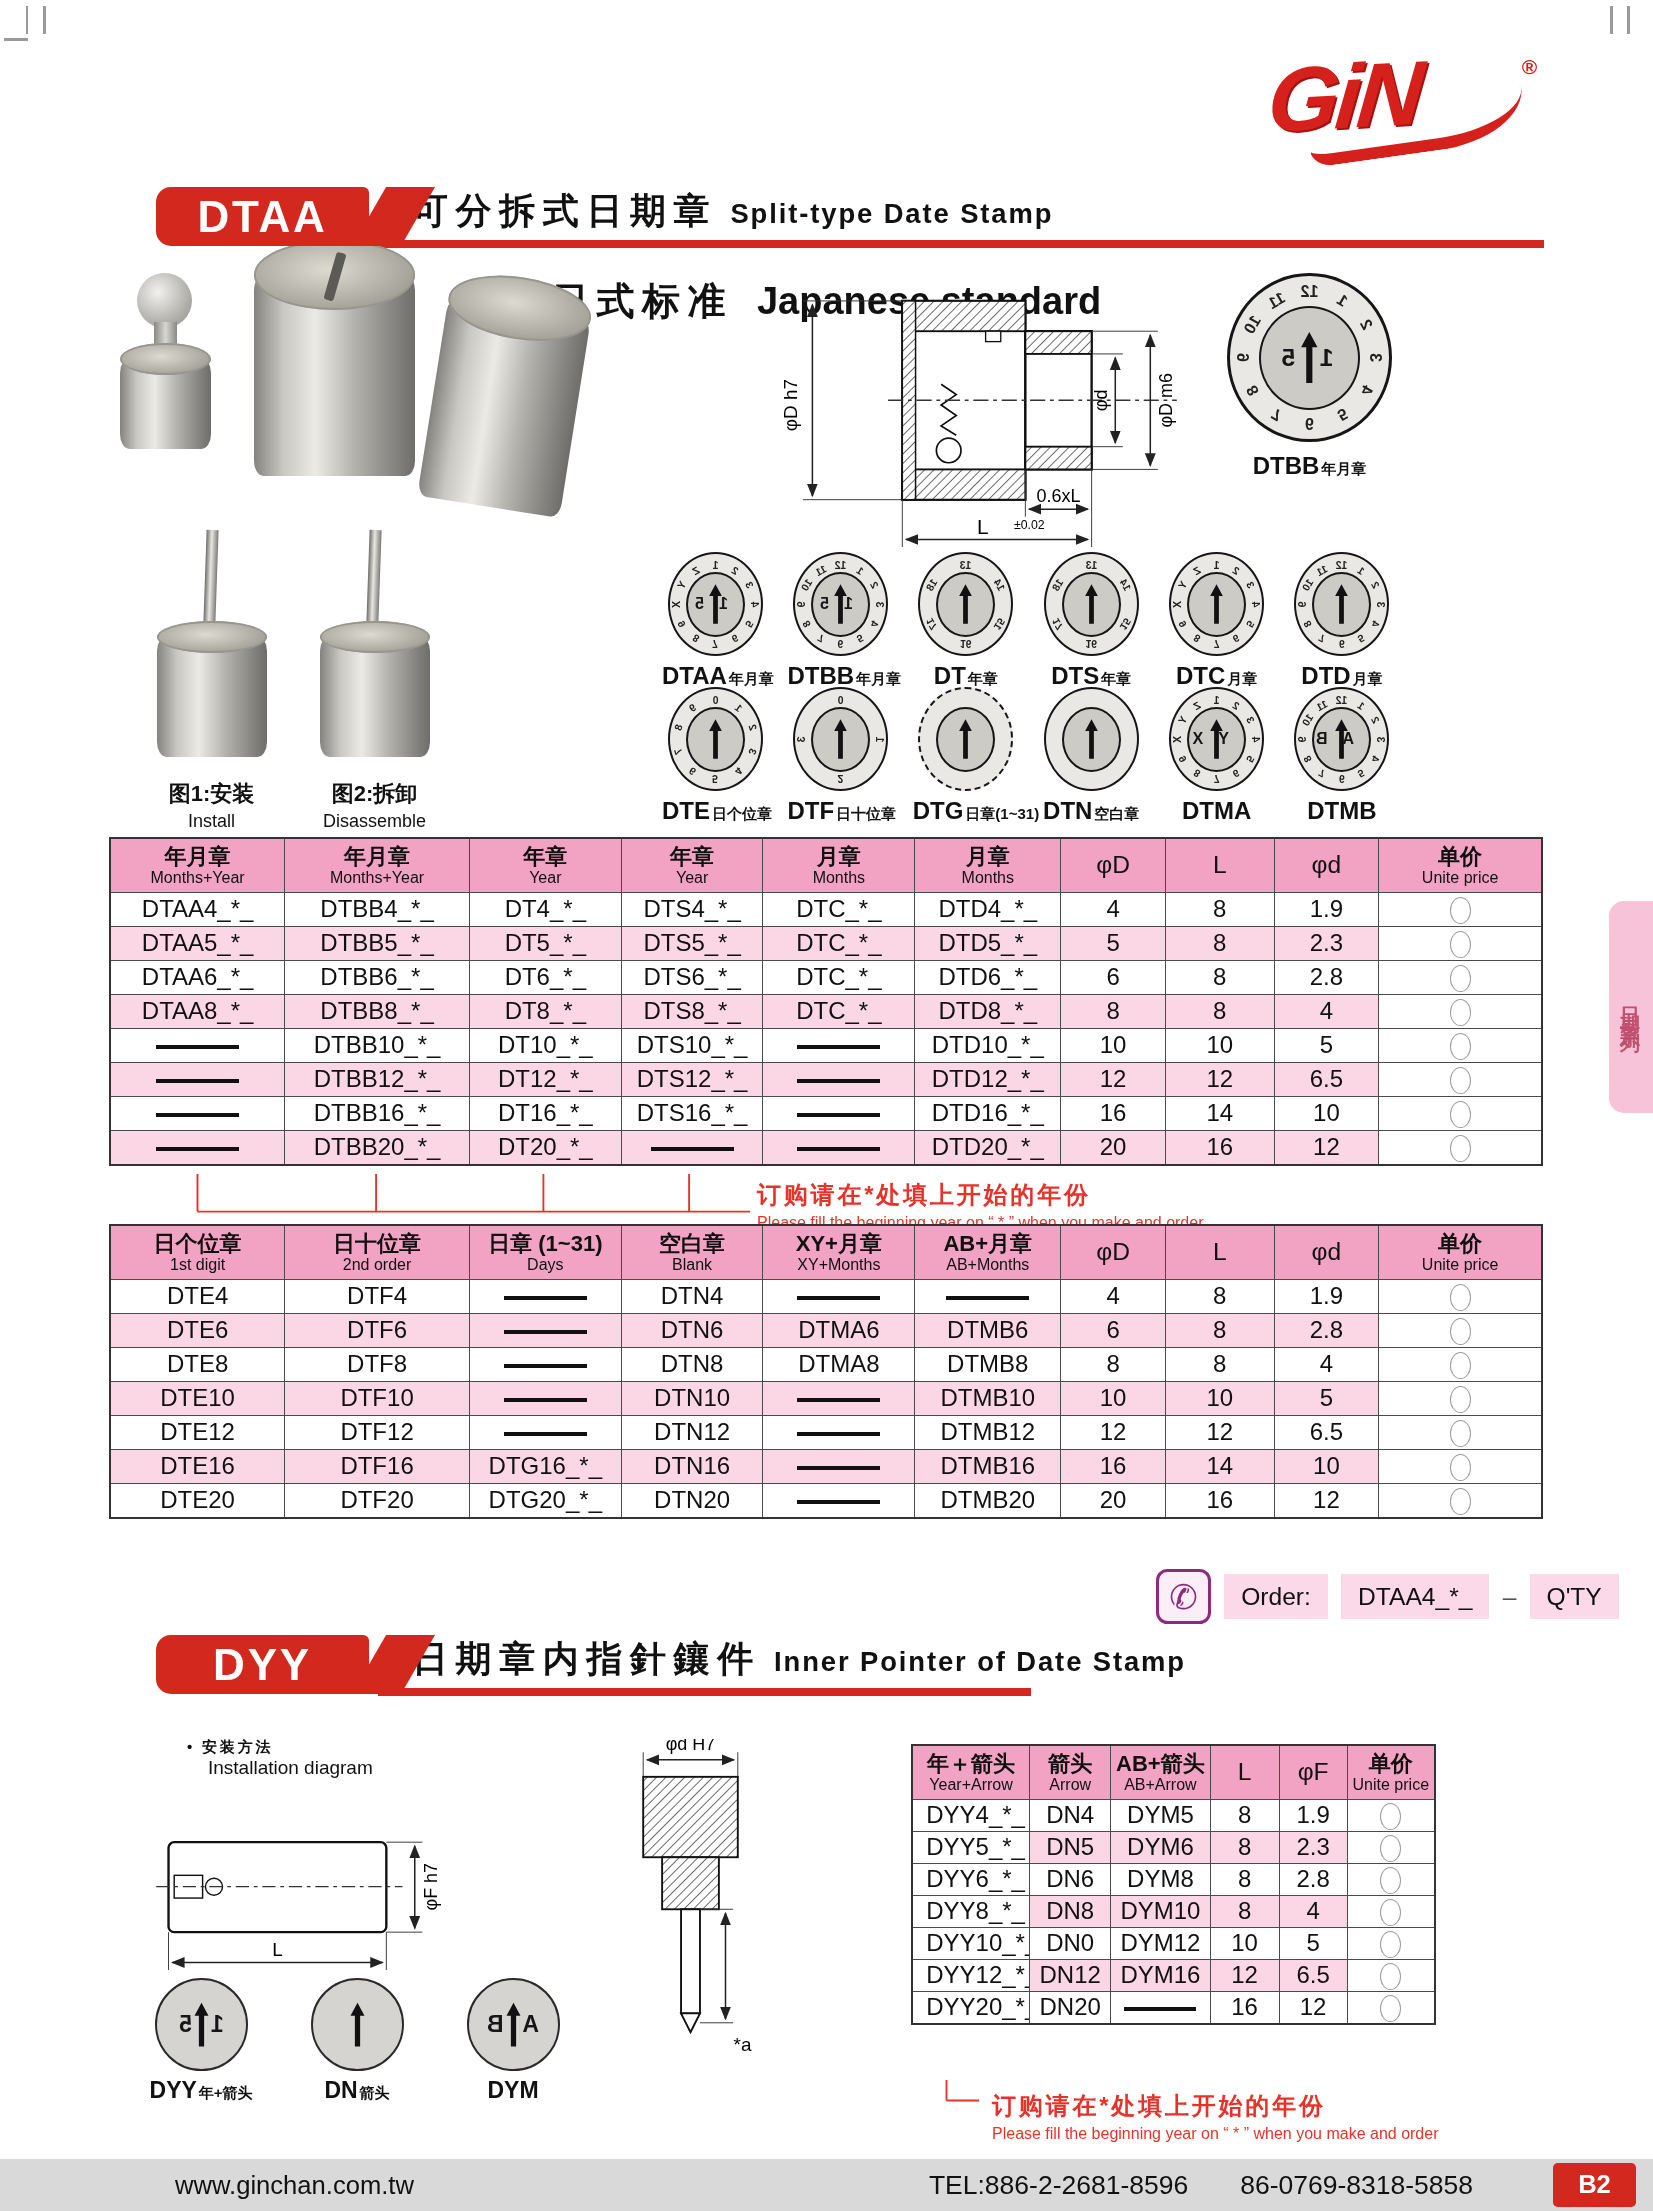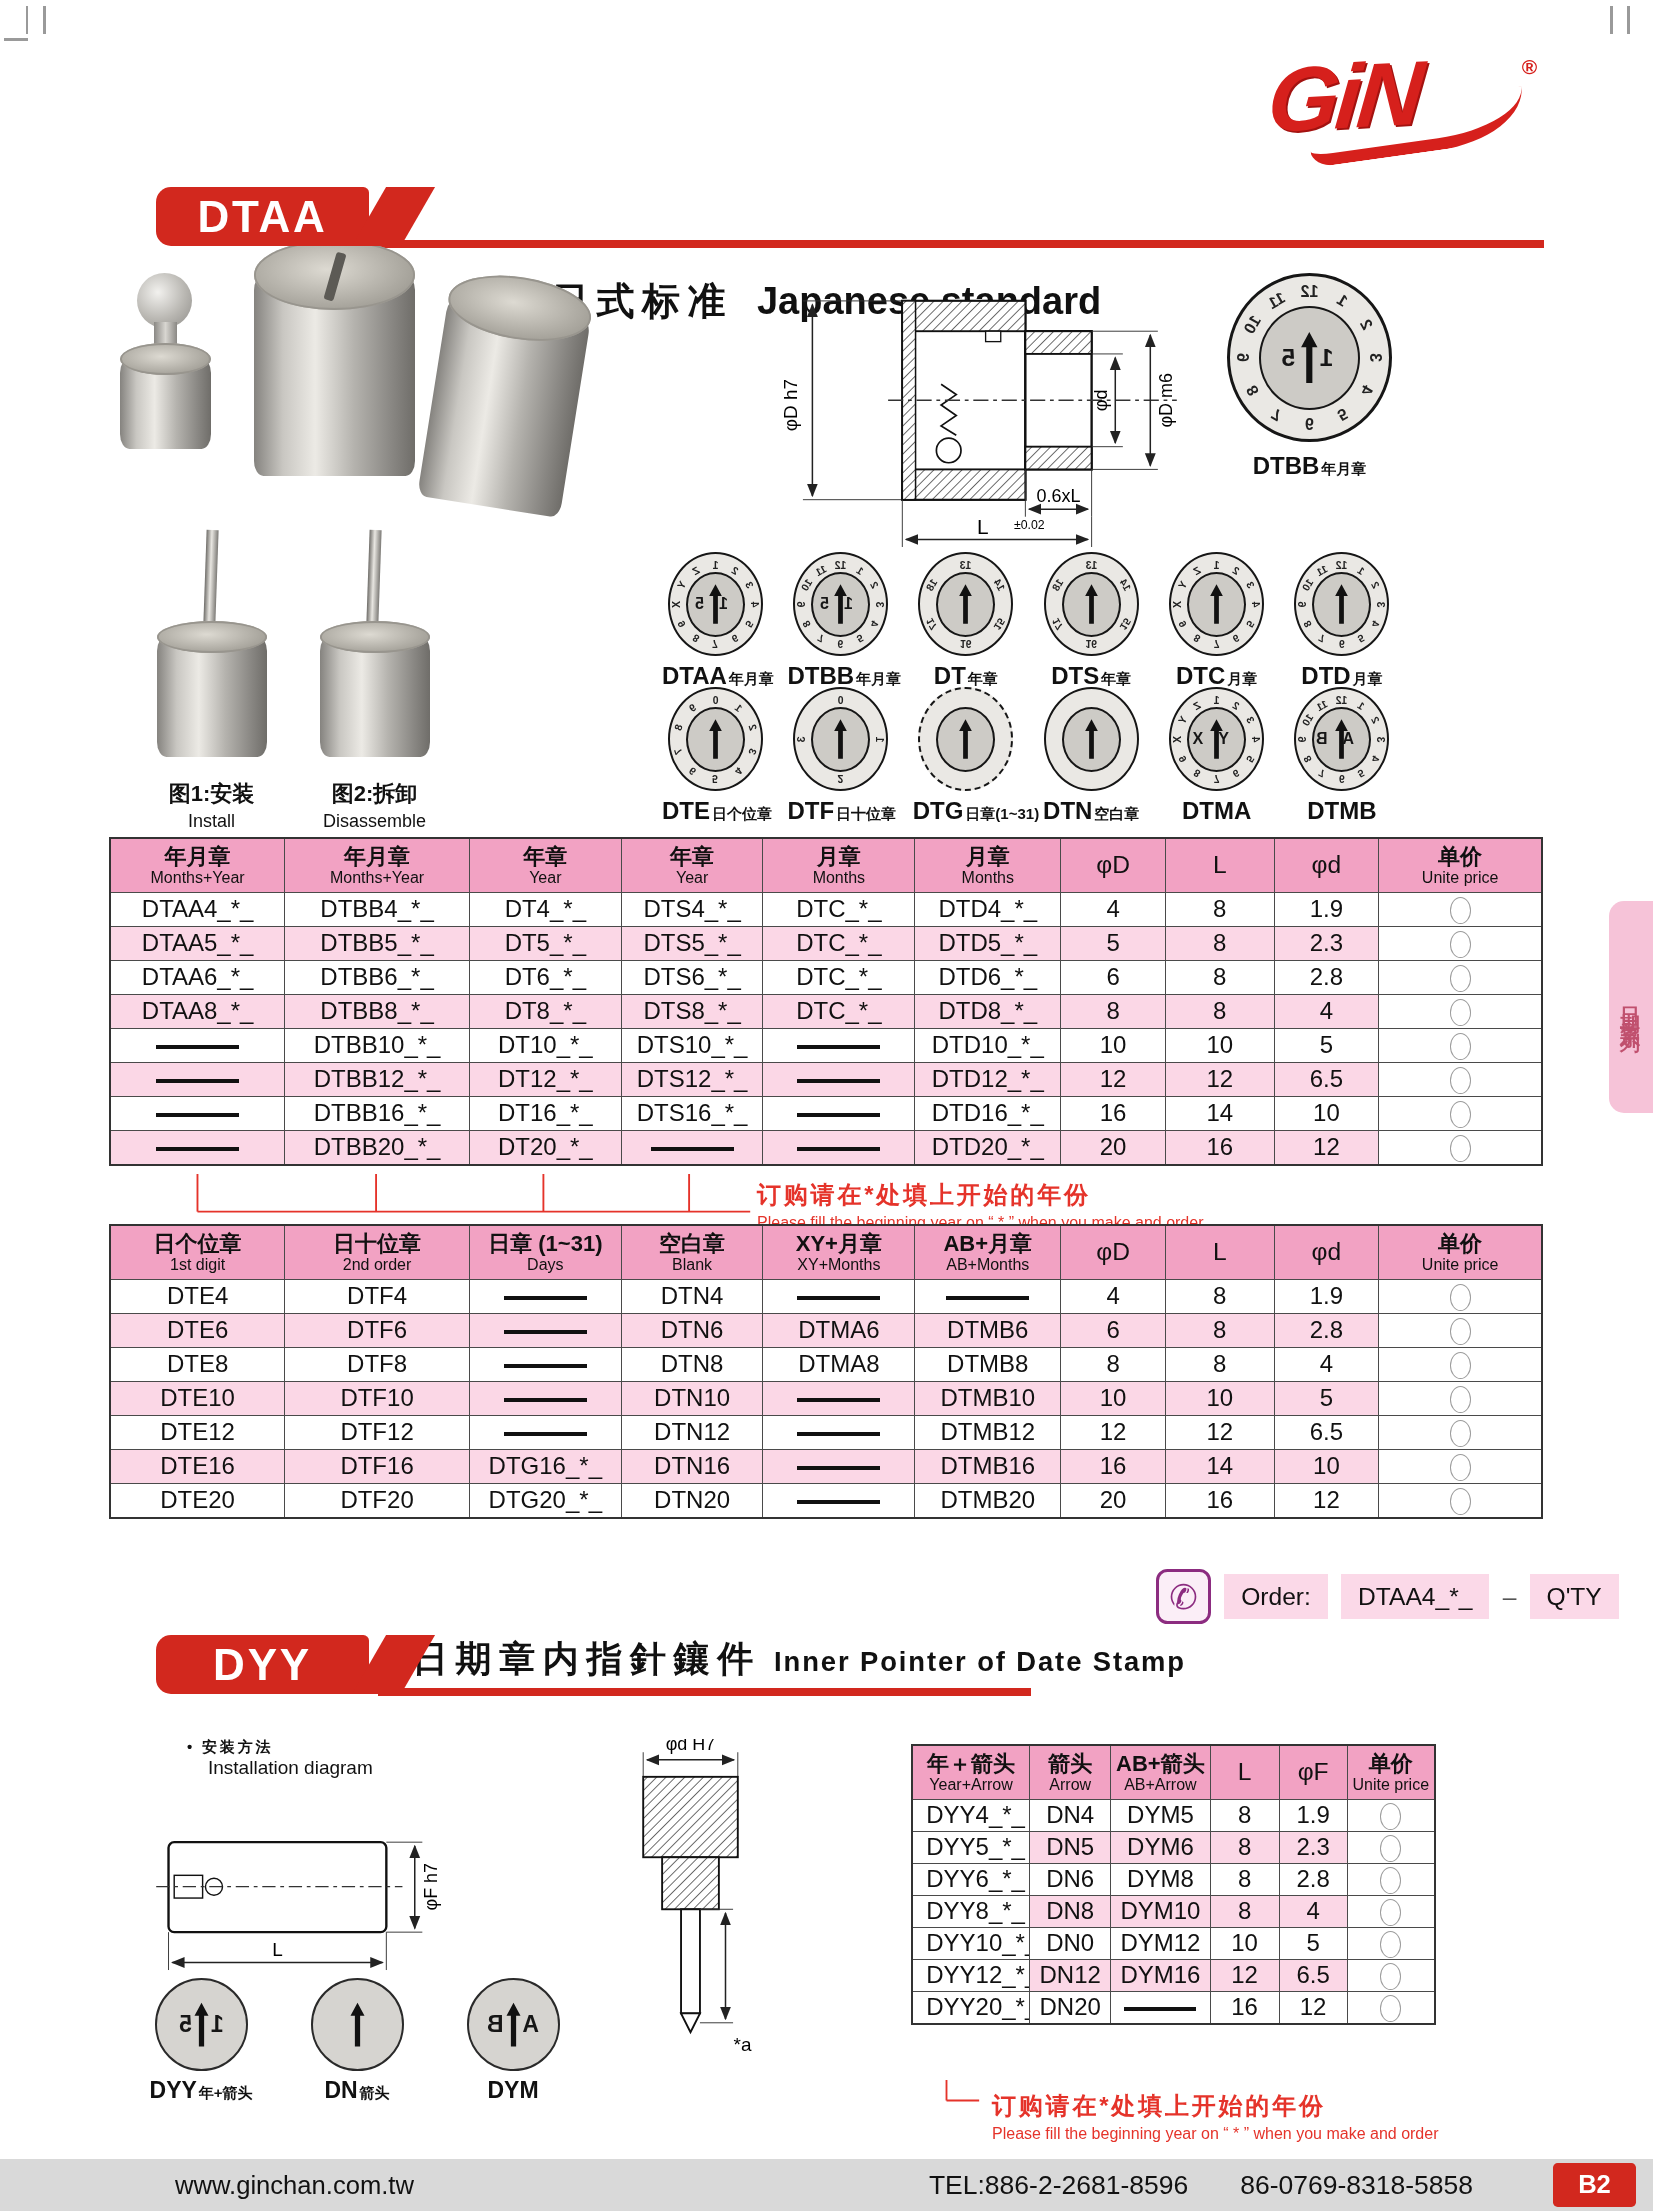--- a/index.html
+++ b/index.html
@@ -148,20 +148,24 @@
 
   <div id="logo">
     <span class="gin">GiN</span>
     <span class="reg">®</span>
     <span class="swoosh"></span>
   </div>
 
   <div class="banner" style="top:187px;width:1388px;">
     <div class="badge">DTAA</div>
     <div class="rule" style="width:1166px;"></div>
+    <div class="ttl">
+      <span class="zh">可分拆式日期章</span>
+      <span class="en">Split-type Date Stamp</span>
+    </div>
   </div>
 
   <div id="subtitle">
     <span class="zh">日式标准</span>
     <span class="en">Japanese standard</span>
   </div>
 
   <div id="photoA">
     <div class="stamp1-knob"></div>
     <div class="stamp1-neck"></div>

